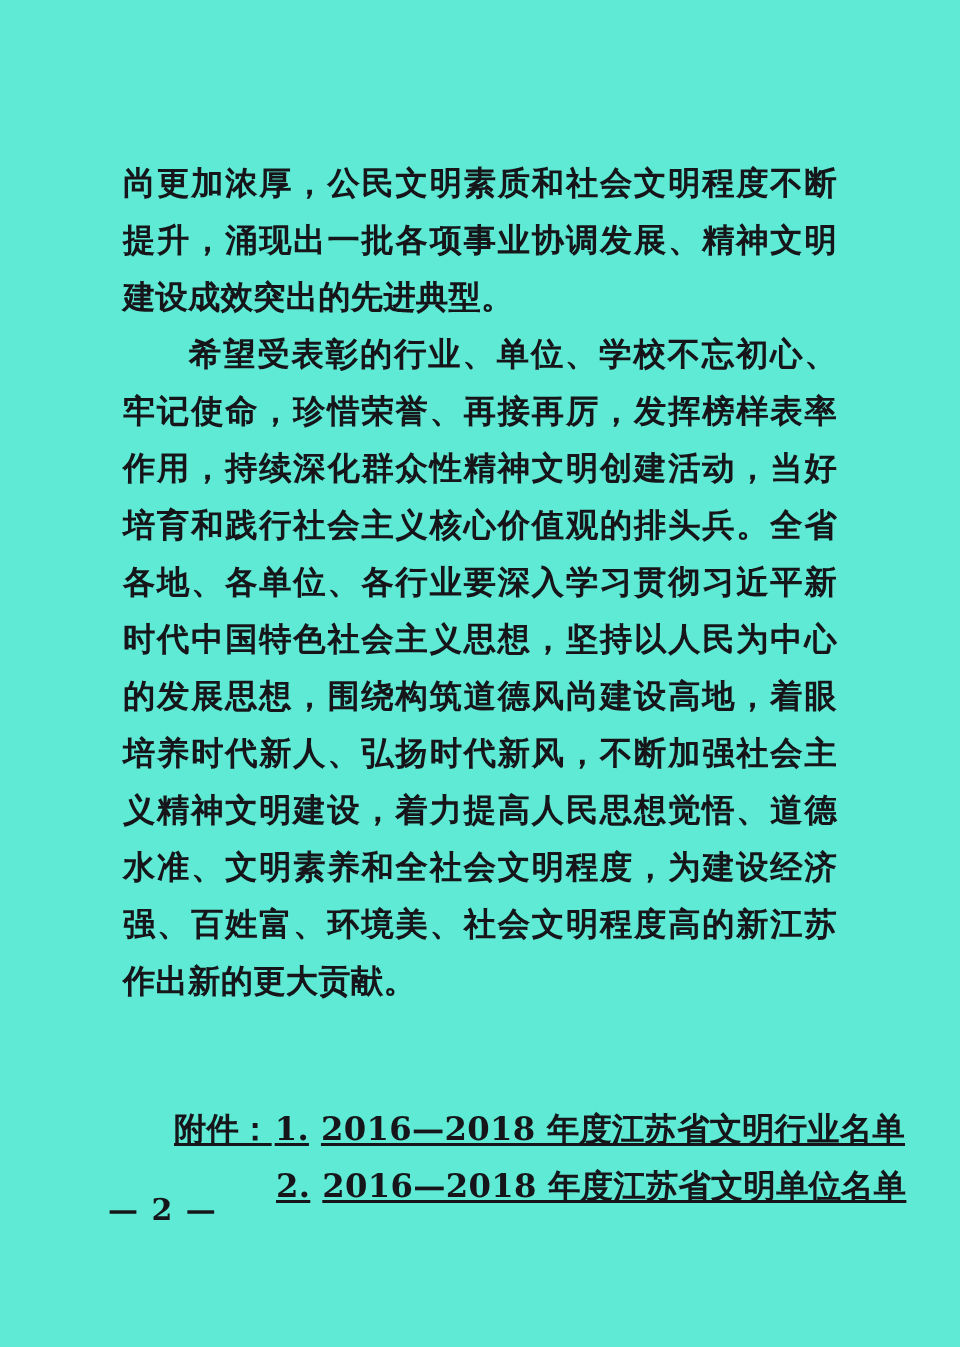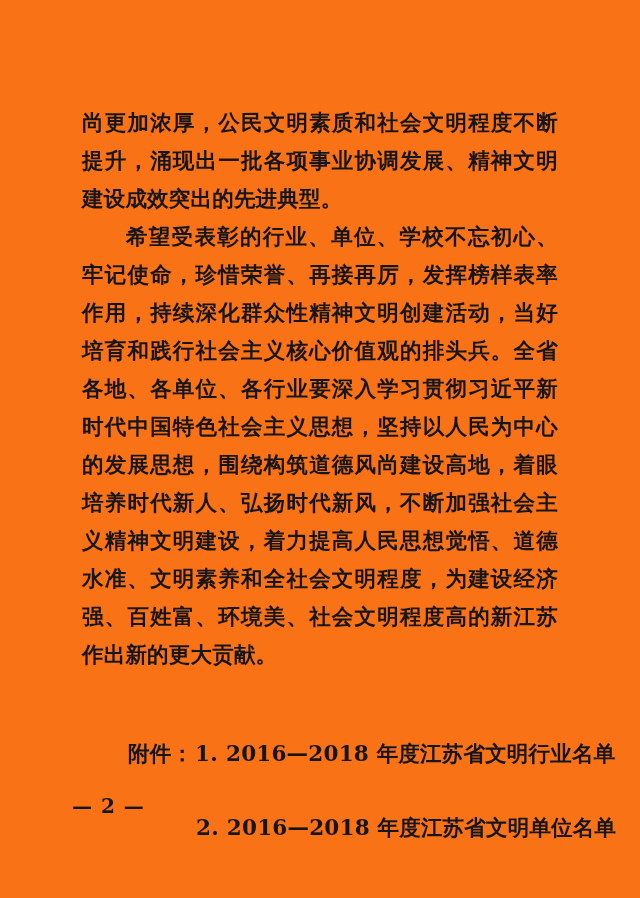--- a/index.html
+++ b/index.html
@@ -4,21 +4,21 @@
 <style>
   html, body {
     margin: 0;
     padding: 0;
     background: #ffffff;
   }
   .page {
     position: relative;
     width: 640px;
     height: 898px;
-    background: #f97316;
+    background: #5eead4;
     overflow: hidden;
     font-family: "DejaVu Serif", "Liberation Serif", serif;
     color: #16161a;
   }
   .body-block {
     position: absolute;
     left: 82px;
     top: 104px;
     width: 476px;
   }
@@ -34,34 +34,34 @@
     -webkit-font-smoothing: antialiased;
   }
   .para.indent {
     text-indent: 44px;
   }
   .para + .para {
     margin-top: 0;
   }
   .attach-block {
     position: absolute;
-    left: 128px;
+    left: 116px;
     top: 735px;
     width: 450px;
+    text-decoration: underline;
   }
   .attach-line {
     font-size: 21.5px;
     line-height: 38px;
     font-weight: 600;
     white-space: nowrap;
     letter-spacing: 0.2px;
   }
   .attach-line.sub {
     padding-left: 68px;
-    margin-top: 36px;
   }
   .attach-label {
     margin-right: 2px;
   }
   .attach-num {
     margin-right: 8px;
   }
   .page-footer {
     position: absolute;
     left: 72px;

